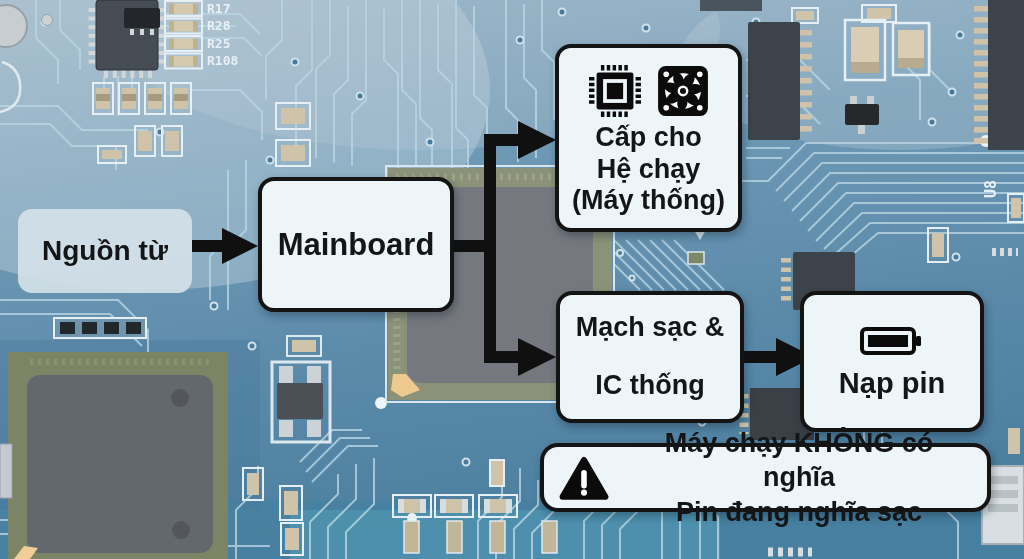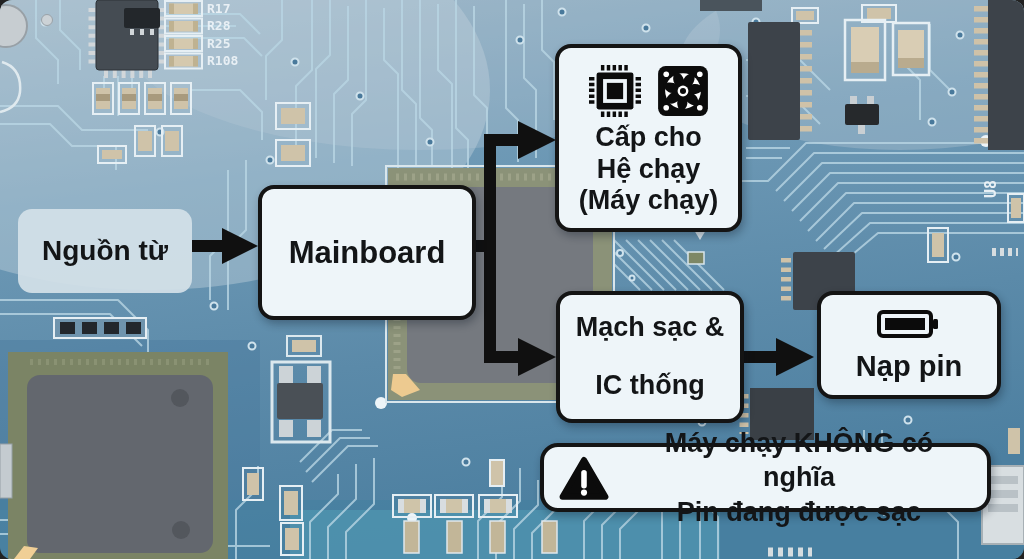--- a/index.html
+++ b/index.html
@@ -1,37 +1,37 @@
 <!DOCTYPE html>
 <html><head>
 <meta charset="utf-8">
 <style>
   html,body{margin:0;padding:0;background:#222;}
   .stage{
     position:relative;width:1024px;height:559px;overflow:hidden;
-    font-family:"Liberation Sans",sans-serif;font-weight:700;color:#131517;border-radius:12px;
+    font-family:"Liberation Sans",sans-serif;font-weight:700;color:#131517;
   }
   .stage svg.bg{position:absolute;left:0;top:0;width:1024px;height:559px;display:block;}
   .node{
     position:absolute;box-sizing:border-box;background:#eef5f9;
     border:4px solid #141414;border-radius:16px;
     display:flex;flex-direction:column;align-items:center;justify-content:center;
     text-align:center;box-shadow:2px 4px 9px rgba(10,20,30,.32);
   }
   .soft-label{
     position:absolute;box-sizing:border-box;background:rgba(212,225,232,.92);
     border-radius:14px;display:flex;flex-direction:column;align-items:center;
     justify-content:center;text-align:center;
   }
   .adapter{left:18px;top:209px;width:174px;height:84px;font-size:28px;line-height:1.22;}
-  .mainboard{left:258px;top:177px;width:218px;height:135px;font-size:31px;margin-top:8px;}
+  .mainboard{left:258px;top:177px;width:196px;height:135px;font-size:31px;}
   .system{left:555px;top:44px;width:187px;height:188px;font-size:27px;line-height:1.17;padding-top:6px;justify-content:center;}
   .system .icons{display:flex;gap:16px;align-items:center;margin-bottom:5px;}
   .pmic{left:556px;top:291px;width:188px;height:132px;font-size:27px;line-height:1.25;gap:24px;}
-  .battery-box{left:817px;top:291px;width:184px;height:108px;font-size:29px;align-items:center;}
+  .battery-box{left:800px;top:291px;width:184px;height:141px;font-size:29px;align-items:center;}
   .battery-box .bicon{margin-bottom:9px;}
   .warning{left:540px;top:443px;width:451px;height:69px;flex-direction:row;gap:15px;
     font-size:27px;line-height:1.28;padding:0 14px;border-radius:18px;}
 </style>
 </head>
 <body>
 
 <div class="stage">
 
   <svg class="bg" viewBox="0 0 1024 559" aria-hidden="true">
@@ -388,21 +388,21 @@
           <path d="M24 24 C 15 20 12 11 18 6 C 25 9 27 17 24 24 Z" transform="rotate(205.6 24 24)"></path>
           <path d="M24 24 C 15 20 12 11 18 6 C 25 9 27 17 24 24 Z" transform="rotate(257 24 24)"></path>
           <path d="M24 24 C 15 20 12 11 18 6 C 25 9 27 17 24 24 Z" transform="rotate(308.4 24 24)"></path>
         </g>
         <circle cx="24" cy="24" r="5" fill="#ffffff"></circle>
           <circle cx="24" cy="24" r="2.8" fill="#0b0b0b"></circle>
       </svg>
     </div>
     <div>Cấp cho</div>
     <div>Hệ chạy</div>
-    <div>(Máy chạy)</div>
+    <div>(Máy thống)</div>
   </div>
 
   <div class="node pmic">
     <div>Mạch sạc &amp;</div>
     <div>IC thống</div>
   </div>
 
   <div class="node battery-box">
     <svg class="bicon" width="64" height="34" viewBox="0 0 64 32">
       <rect x="2" y="4" width="52" height="24" rx="4" fill="none" stroke="#0b0b0b" stroke-width="4"></rect>
@@ -413,17 +413,17 @@
   </div>
 
   <div class="node warning">
     <svg width="52" height="48" viewBox="0 0 60 56">
       <path d="M30 7 L55 50 H5 Z" fill="#0b0b0b" stroke="#0b0b0b" stroke-width="7" stroke-linejoin="round"></path>
       <line x1="30" y1="22" x2="30" y2="37" stroke="#ffffff" stroke-width="6.5" stroke-linecap="round"></line>
       <circle cx="30" cy="45" r="3.6" fill="#ffffff"></circle>
     </svg>
     <div>
       <div>Máy chạy KHÔNG có nghĩa</div>
-      <div>Pin đang được sạc</div>
+      <div>Pin đang nghĩa sạc</div>
     </div>
   </div>
 
 </div>
 
 </body></html>

